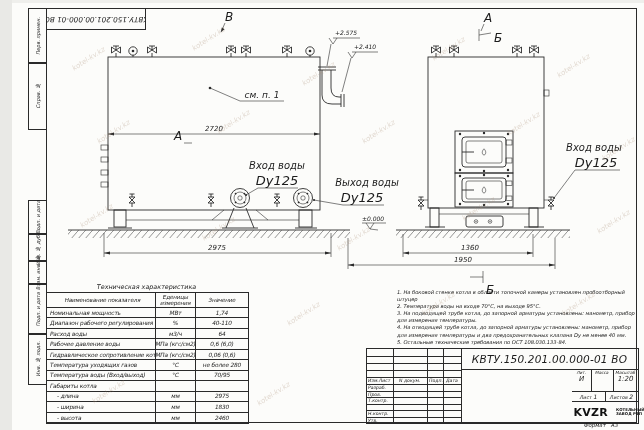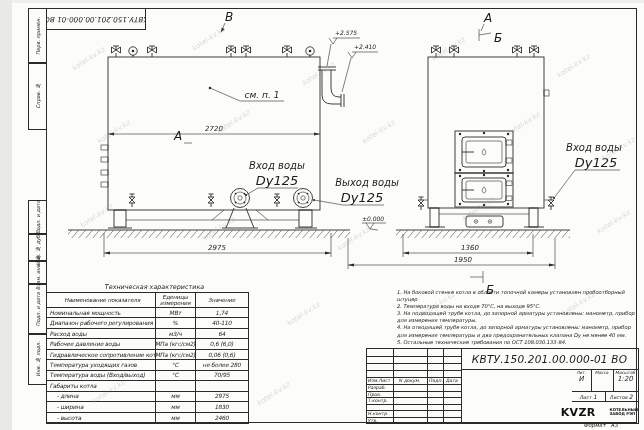--- a/index.html
+++ b/index.html
@@ -13,21 +13,21 @@
   .frame{left:46px;top:8px;width:589px;height:413px;border:1.4px solid #2a2a2a;}
   
   .rotbox{left:46px;top:8px;width:98px;height:20px;border:1.2px solid #2a2a2a;
           display:flex;align-items:center;justify-content:center;overflow:hidden;}
   .rotbox span{transform:rotate(180deg);font-size:7.3px;font-style:italic;white-space:nowrap;color:#1c1c1c;}
   
   .mbox{left:28px;width:17px;border:1px solid #2a2a2a;display:flex;align-items:center;justify-content:center;}
   .mbox span{writing-mode:vertical-rl;transform:rotate(180deg);font-size:5px;font-style:italic;
              white-space:nowrap;color:#1c1c1c;}
   
-  .tt-title{left:46px;top:283px;width:201px;text-align:center;font-size:6.4px;font-style:italic;color:#1c1c1c;padding-left:8px;}
+  .tt-title{left:46px;top:283px;width:201px;text-align:center;font-size:6.4px;font-style:italic;color:#1c1c1c;}
   .tt{left:46px;top:292px;width:201px;height:130px;border:1px solid #2a2a2a;display:grid;
       grid-template-columns:109px 40px 52px;grid-template-rows:15px repeat(11,1fr);
       font-style:italic;color:#1c1c1c;}
   .tt>div{border-right:1px solid #2a2a2a;border-bottom:1px solid #2a2a2a;display:flex;
           align-items:center;justify-content:center;overflow:hidden;white-space:nowrap;
           font-size:5.8px;letter-spacing:-0.15px;}
   .tt>div.nm{justify-content:flex-start;padding-left:3px;}
   .tt>div.ind{padding-left:10px;}
   .tt>div.lastc{border-right:none;}
   .tt>div.lastr{border-bottom:none;}
@@ -41,21 +41,21 @@
   .tb .hline{position:absolute;height:1px;background:#2a2a2a;}
   .tb .cellLbl{position:absolute;font-size:4.6px;white-space:nowrap;}
   .tb-doc{position:absolute;left:94px;top:0;width:177px;height:20px;border-bottom:1px solid #2a2a2a;
           display:flex;align-items:center;justify-content:center;font-size:10.5px;letter-spacing:.2px;}
   .tb-name{position:absolute;left:94px;top:20px;width:111px;height:54px;border-right:1px solid #2a2a2a;
            display:flex;flex-direction:column;align-items:center;justify-content:center;line-height:10px;font-size:7px;}
   .tb-right{position:absolute;left:205px;top:20px;width:66px;height:54px;}
   .tb-right .lbl{font-size:4.2px;text-align:center;display:block;}
   .tb-right .val{font-size:7px;text-align:center;display:block;}
   .logo{position:absolute;left:0;top:32px;width:66px;height:22px;display:flex;align-items:center;
-        justify-content:flex-end;gap:14px;font-style:normal;}
+        justify-content:center;gap:8px;font-style:normal;}
   .logo .coil{width:8px;height:13px;background:repeating-linear-gradient(90deg,#111 0 1.6px,#fff 1.6px 3.2px);}
   .logo .kvzr{font-size:11px;font-weight:900;color:#111;letter-spacing:.3px;}
   .logo .sub{font-size:3.9px;line-height:4.4px;color:#111;font-weight:700;}
   .fmt{left:565px;top:422px;width:72px;text-align:center;font-size:5.4px;font-style:italic;color:#1c1c1c;}
   
   .wm{position:absolute;font-size:7px;color:rgba(168,140,116,.32);transform:rotate(-33deg);
       font-style:italic;z-index:6;pointer-events:none;white-space:nowrap;}
   svg.draw{position:absolute;left:0;top:0;z-index:1;}
   .ov{z-index:2;}
   

